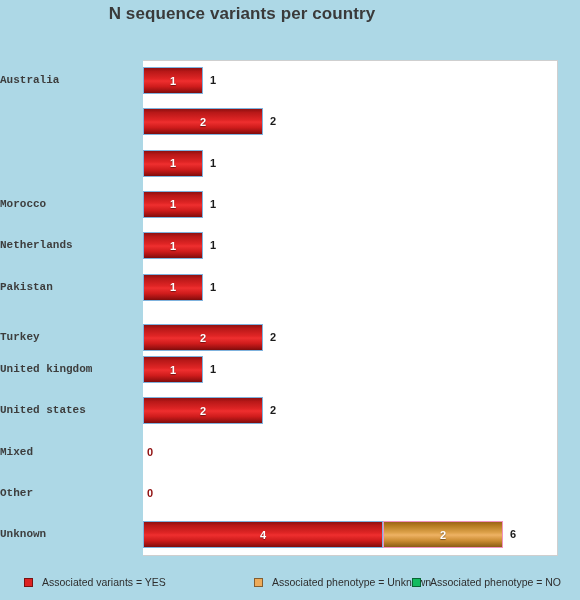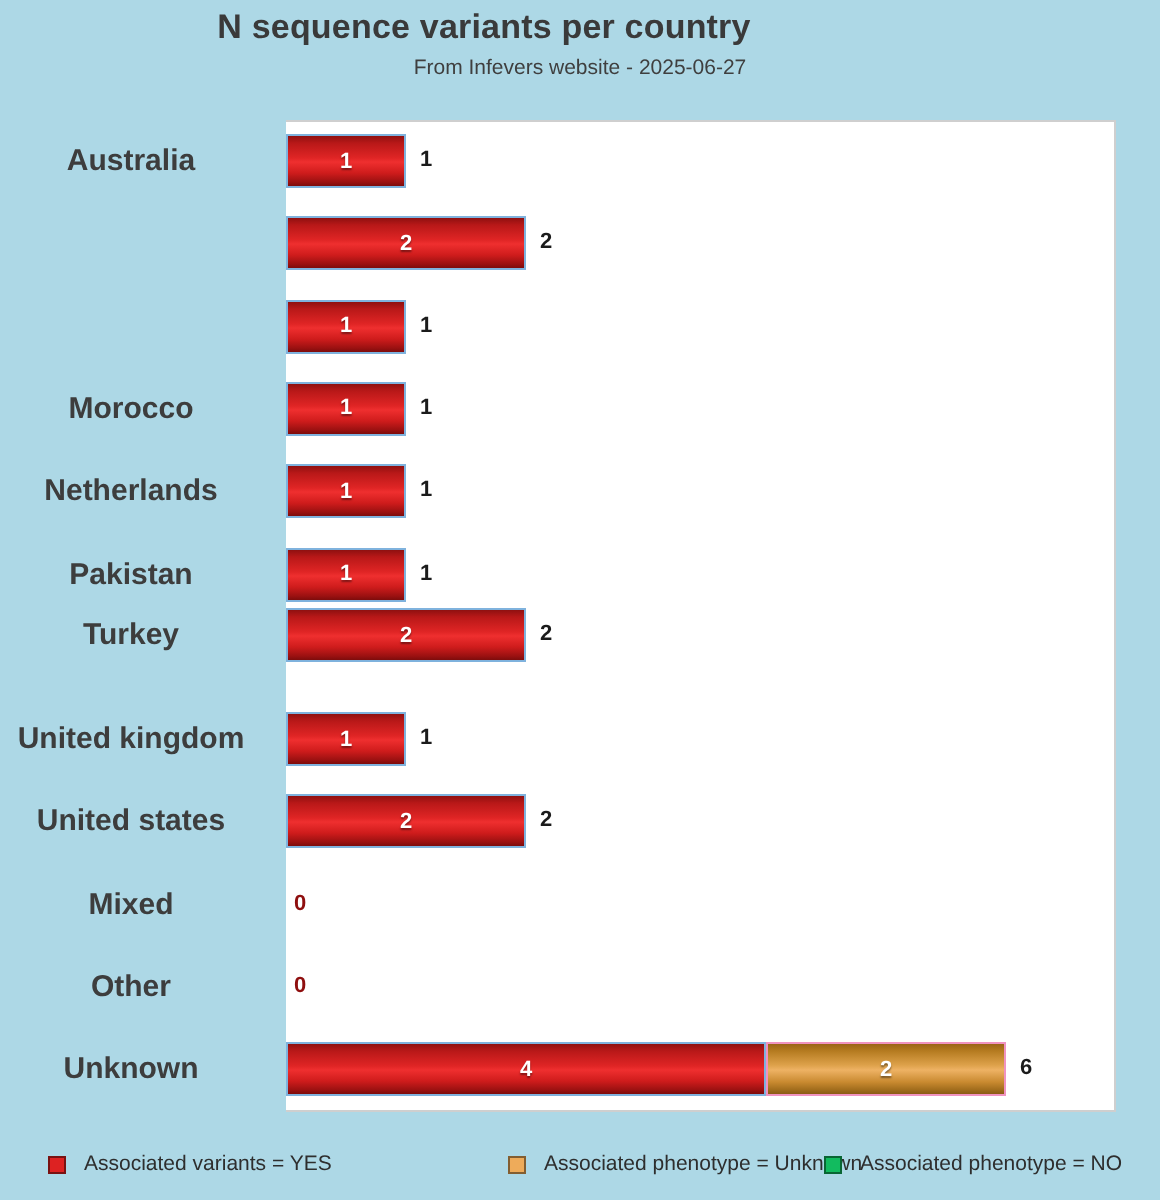--- a/index.html
+++ b/index.html
@@ -62,27 +62,28 @@
     position: absolute;
     left: 0;
     height: 41px;
     width: 100%;
   }
 
   .row-label {
     position: absolute;
     left: 0;
     width: 131px;
-    text-align: center;
-    font-size: 15px;
+    text-align: left;
+    font-size: 11px;
     font-weight: bold;
     color: #3d3d3d;
     line-height: 41px;
     height: 41px;
     white-space: nowrap;
+    font-family: Liberation Mono, monospace;
   }
 
   .bar-track {
     position: absolute;
     left: 143px;
     top: 0;
     height: 41px;
     right: 0;
   }
 
@@ -164,21 +165,20 @@
     color: #2e2e2e;
   }
 </style>
 </head>
 <body>
 
 <div id="chart-root">
 
   <div id="chart-title">N sequence variants per country</div>
 
-  <div id="chart-subtitle">From Infevers website - 2025-06-27</div>
 
   <div id="plot-area"></div>
 
   <div id="rows-layer">
       <div class="row" style="top: 60px;">
         <div class="row-label">Australia</div>
         <div class="bar-track">
           <div class="bar-wrap">
             <div class="seg seg-yes" style="width: 60px;">
               <span class="seg-value">1</span>
@@ -233,21 +233,21 @@
         <div class="row-label">Pakistan</div>
         <div class="bar-track">
           <div class="bar-wrap">
             <div class="seg seg-yes" style="width: 60px;">
               <span class="seg-value">1</span>
             </div>
           </div>
           <div class="total-label" style="left: 67px;">1</div>
         </div>
       </div>
-      <div class="row" style="top: 297px;">
+      <div class="row" style="top: 317px;">
         <div class="row-label">Turkey</div>
         <div class="bar-track">
           <div class="bar-wrap">
             <div class="seg seg-yes" style="width: 120px;">
               <span class="seg-value">2</span>
             </div>
           </div>
           <div class="total-label" style="left: 127px;">2</div>
         </div>
       </div>

